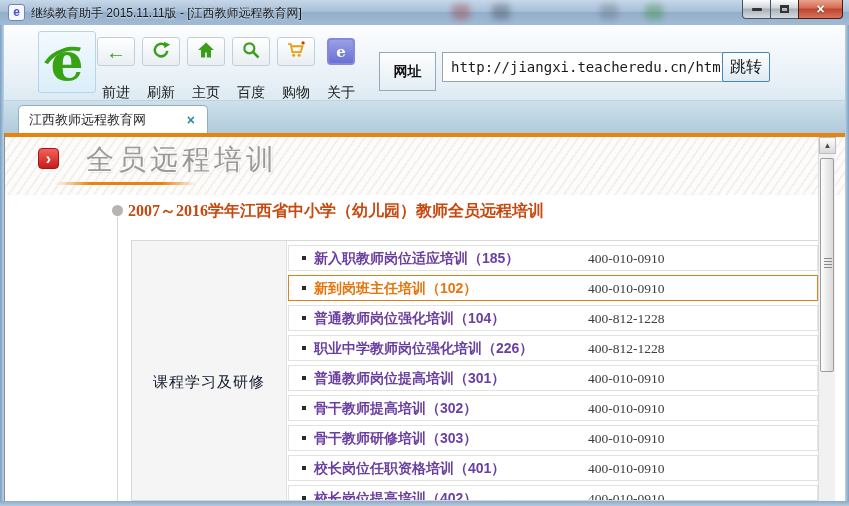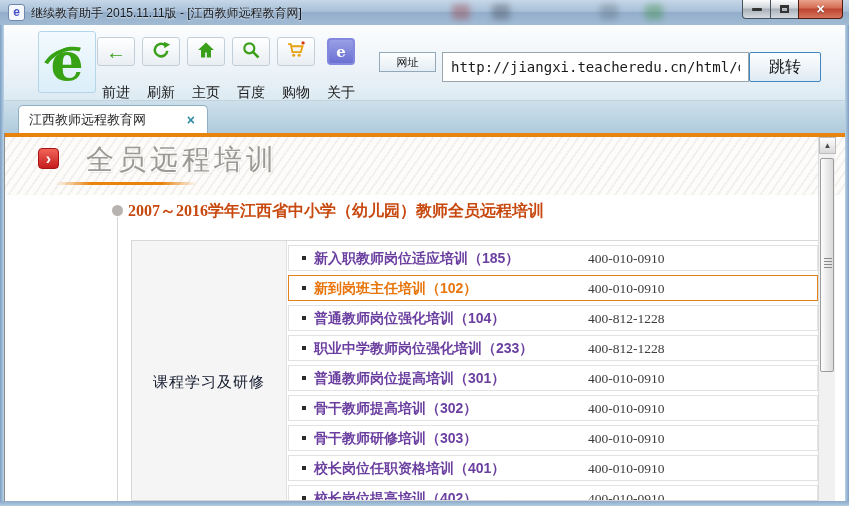--- a/index.html
+++ b/index.html
@@ -40,25 +40,25 @@
     color:#37a214; font-size:52px; font-weight:bold; font-family:"DejaVu Serif",serif; line-height:1; }
   .logo-ring { position:absolute; left:2px; top:16px; width:52px; height:36px; border:4px solid transparent;
     border-top-color:#37a214; border-radius:50%; transform:rotate(-22deg); }
   .tb-btn { position:absolute; top:12px; width:44px; text-align:center; cursor:default; }
   .tb-icon { width:38px; height:29px; margin:0 auto; border:1px solid #c3cfd8; border-radius:3px;
     background:linear-gradient(to bottom,#ffffff,#e9eef3); display:flex; align-items:center; justify-content:center; }
   .tb-label { font-size:14px; color:#1c1c1c; margin-top:18px; }
   .back-glyph { color:#3aa01b; font-size:20px; font-weight:bold; line-height:1; }
   .about-box { width:28px; height:27px; background:linear-gradient(to bottom,#9a9fe6,#6a70d2); border:2px solid #8387dd; border-radius:4px;
     color:#fff; font-weight:bold; font-size:15px; font-family:"DejaVu Serif",serif; display:flex; align-items:center; justify-content:center; }
-  .addr-label { position:absolute; left:375px; top:27px; width:57px; height:20px; border:1px solid #93a9b9;
-    background:linear-gradient(to bottom,#fdfefe,#e4edf4); font-size:11px; color:#111; display:flex; align-items:center; justify-content:center; }
+  .addr-label { position:absolute; left:375px; top:27px; width:57px; height:39px; border:1px solid #93a9b9;
+    background:linear-gradient(to bottom,#fdfefe,#e4edf4); font-size:14px; color:#111; display:flex; align-items:center; justify-content:center;font-weight:bold; }
   .addr-input { position:absolute; left:438px; top:27px; width:307px; height:30px; border:1px solid #9aa6ae; background:#fff;
     font-family:"DejaVu Sans Mono",monospace; font-size:14px; color:#1a1a1a; padding:0 8px; }
-  .go-btn { position:absolute; left:745px; top:27px; width:72px; height:30px; border:1px solid #3f87c2; border-radius:2px;
+  .go-btn { position:absolute; left:718px; top:27px; width:48px; height:30px; border:1px solid #3f87c2; border-radius:2px;
     background:linear-gradient(to bottom,#fdfefe,#dfeaf3); font-size:16px; color:#111; display:flex; align-items:center; justify-content:center; }
 
   
   .tabbar { position:absolute; left:4px; right:4px; top:101px; height:32px;
     background:linear-gradient(to bottom,#cde0eb,#b0cbdc); z-index:4; }
   .tab { position:absolute; left:14px; bottom:0; width:190px; height:28px; background:#fff; border:1px solid #8fafc2; border-bottom:none;
     border-top-left-radius:5px; border-top-right-radius:5px; display:flex; align-items:center; padding:0 10px; }
   .tab-label { font-size:13px; color:#2b2b2b; flex:1; }
   .tab-close { color:#2f8ba4; font-weight:bold; font-size:14px; line-height:1; padding:0 2px; }
 
@@ -242,21 +242,21 @@
         </div>
 
         <div class="course-row">
           <span class="row-bullet"></span>
           <span class="row-name">普通教师岗位强化培训（104）</span>
           <span class="row-phone">400-812-1228</span>
         </div>
 
         <div class="course-row">
           <span class="row-bullet"></span>
-          <span class="row-name">职业中学教师岗位强化培训（233）</span>
+          <span class="row-name">职业中学教师岗位强化培训（226）</span>
           <span class="row-phone">400-812-1228</span>
         </div>
 
         <div class="course-row">
           <span class="row-bullet"></span>
           <span class="row-name">普通教师岗位提高培训（301）</span>
           <span class="row-phone">400-010-0910</span>
         </div>
 
         <div class="course-row">

